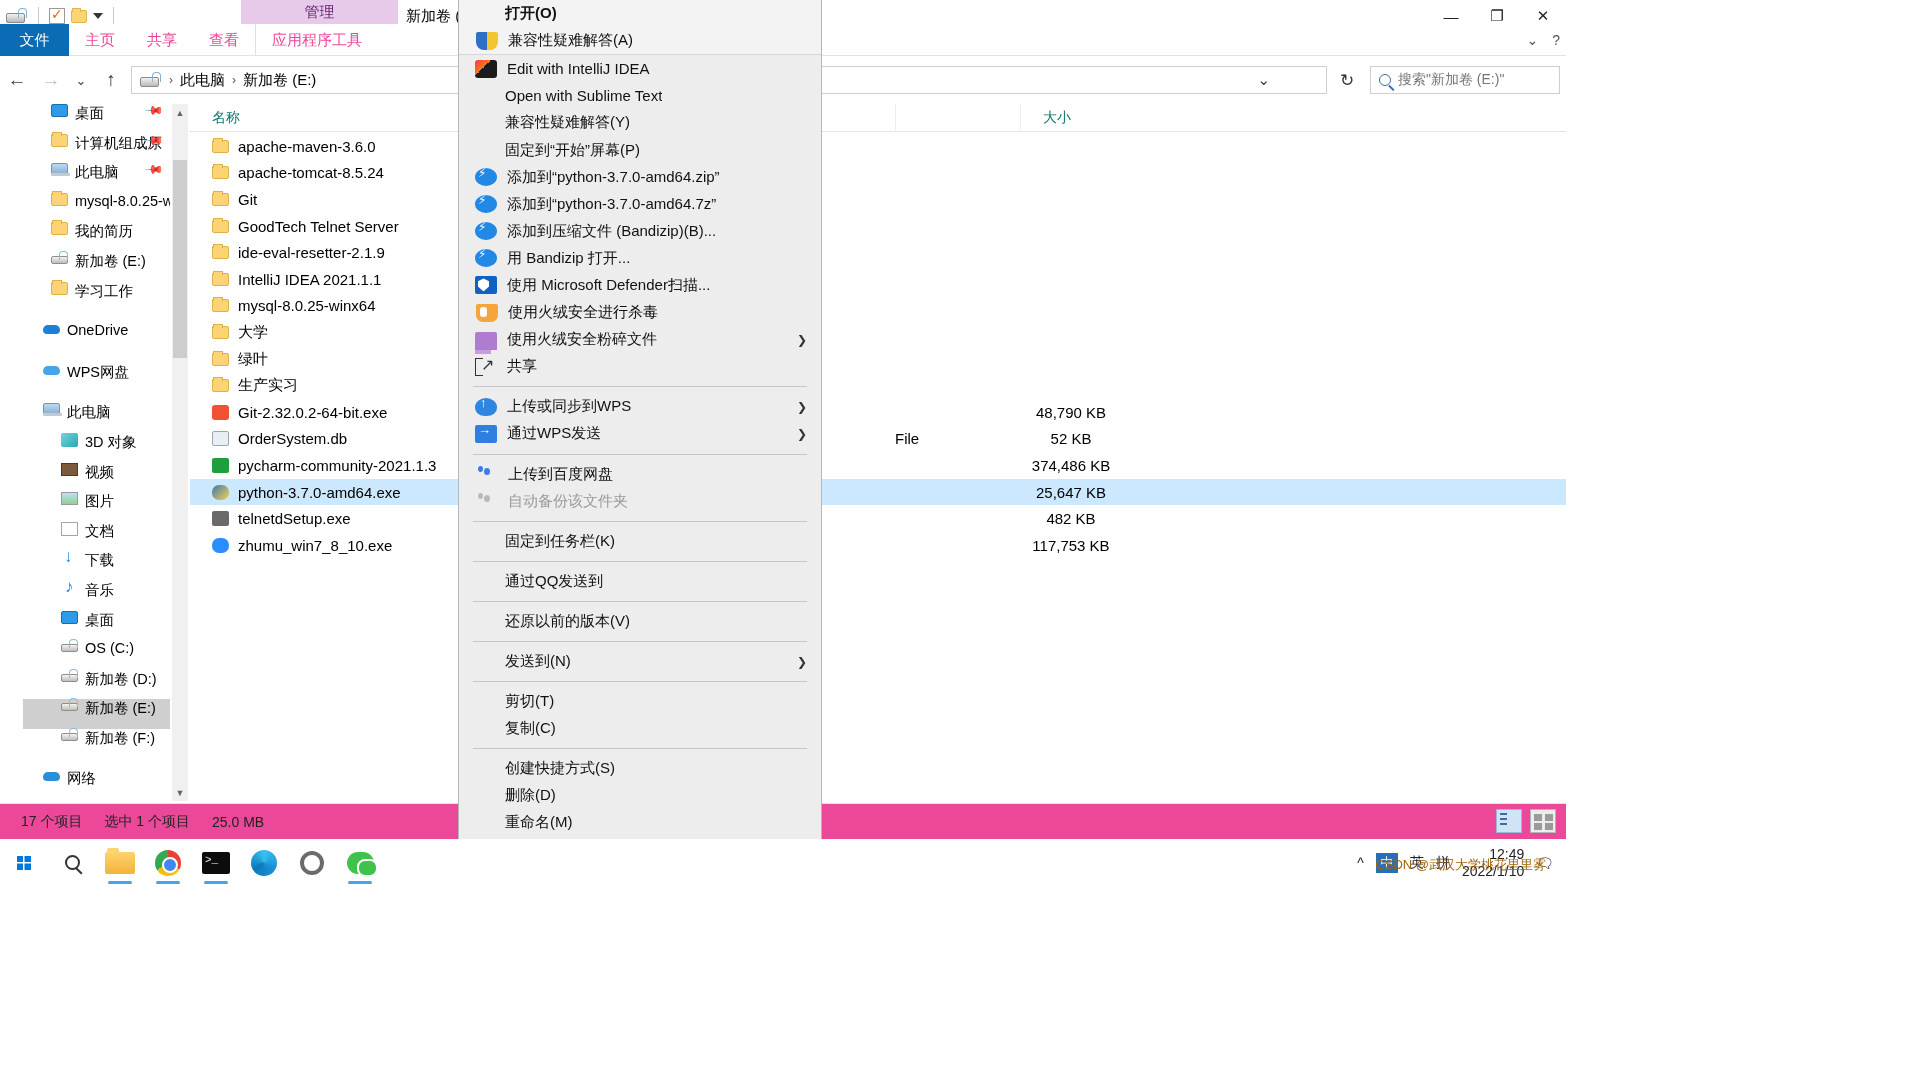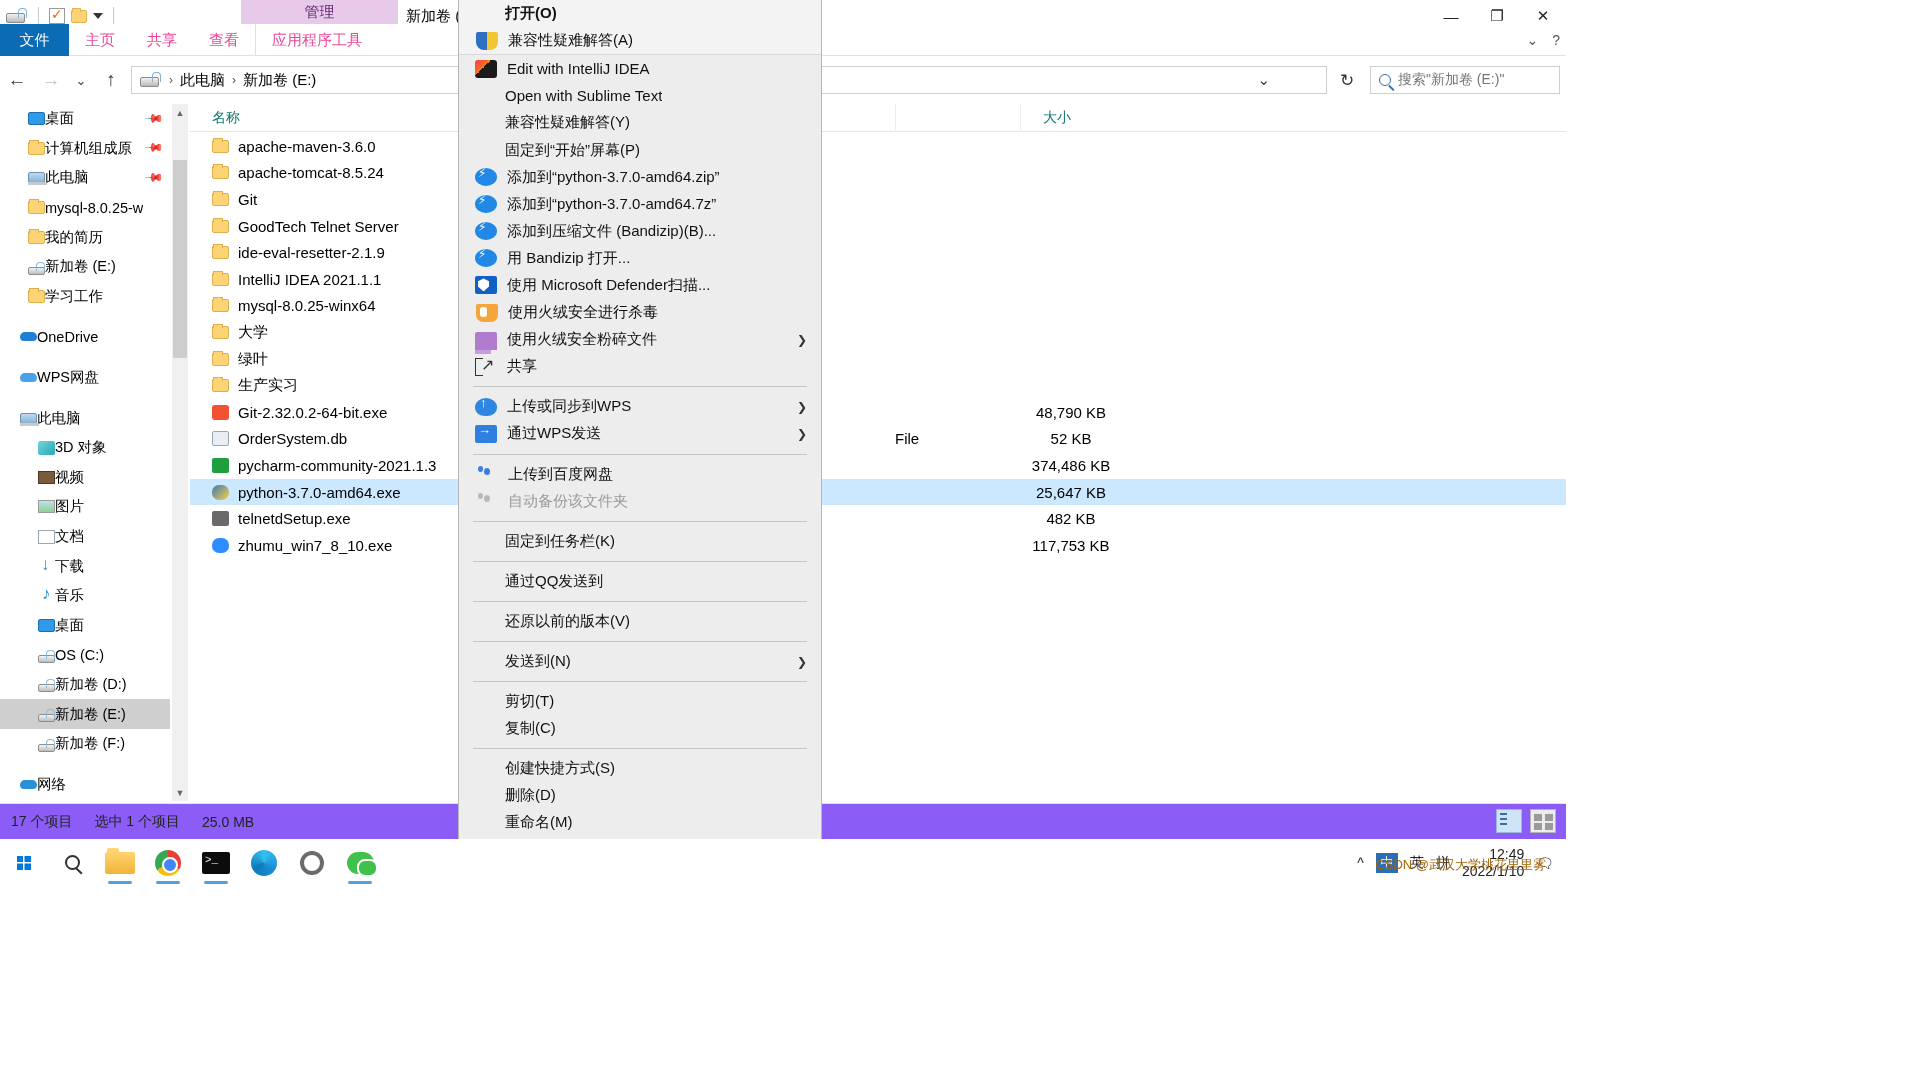--- a/index.html
+++ b/index.html
@@ -97,21 +97,21 @@
     padding-left:8px; gap:7px; font-size:14px; color:#777;
   }
   .mag{ width:12px;height:12px;border:1.6px solid #3a6ea5;border-radius:50%;position:relative;display:inline-block;}
   .mag::after{content:"";position:absolute;right:-5px;bottom:-4px;width:7px;height:1.6px;background:#3a6ea5;transform:rotate(45deg);}
 
   
   .sidebar{
     position:absolute; left:0; top:104px; width:170px; height:697px;
     background:#fff; overflow:hidden; font-size:14.5px;
   }
-  .sb-item{ height:29.6px; display:flex; align-items:center; padding-left:28px; white-space:nowrap; }
+  .sb-item{ height:29.6px; display:flex; gap:7px; padding-left:28px; white-space:nowrap;margin-left:23px; }
   .sb-item.l2{ padding-left:38px; }
   .sb-item.root{ padding-left:20px; }
   .sb-item.sel{ background:#cfcfcf; }
   .sb-lbl{ overflow:hidden; text-overflow:clip; }
   .pin{ position:absolute; right:8px; color:#8a8a8a; font-size:12px; transform:rotate(45deg); }
   .sb-item{ position:relative; }
   .sb-gap{ height:11px; }
 
   .sb-ico{ width:17px;height:15px;flex:0 0 17px; position:relative; }
   .ic-desktop{ background:#2e9ae8; border:1px solid #1b6fae; border-radius:2px; height:13px; }
@@ -172,22 +172,22 @@
   .f-db{ background:#e9eef5;border:1px solid #9aa7b5;height:15px;border-radius:2px;}
   .f-git{ background:#f05133;border-radius:3px;height:15px;}
   .f-py{ background:linear-gradient(135deg,#3b7aab,#f7d253); border-radius:7px; height:15px;}
   .f-pc{ background:#1f9e3e; border-radius:2px; height:15px;}
   .f-zm{ background:#2d8cff; border-radius:7px; height:15px;}
   .f-tel{ background:#6a6a6a; border-radius:2px; height:15px;}
 
   
   .statusbar{
     position:absolute; left:0; top:803px; width:1566px; height:36px;
-    background:#8b5cf6; border-top:1px solid #e3e3e3;
-    display:flex; align-items:center; font-size:14px; color:#222; gap:22px; padding-left:11px;
+    background:#ec4899; border-top:1px solid #e3e3e3;
+    display:flex; align-items:center; font-size:14px; color:#222; gap:22px; padding-left:21px;
   }
   .viewbtns{ position:absolute; right:10px; top:803px; height:36px; display:flex; align-items:center; gap:8px;}
   .vb{ width:26px;height:24px; border:1px solid #9ab8d6; background:#dbeaf8; position:relative;}
   .vb.active{ background:#cfe4f7; }
   .vb i{position:absolute;left:3px;top:3px;width:7px;height:2px;background:#3a6ea5;}
   .vb i:nth-child(2){top:8px;} .vb i:nth-child(3){top:13px;}
   .vb2{ width:26px;height:24px;border:1px solid #b5b5b5;background:#ececec;position:relative;}
   .vb2 i{position:absolute;left:3px;top:4px;width:8px;height:7px;background:#9a9a9a;}
   .vb2 i:nth-child(2){left:14px;} .vb2 i:nth-child(3){top:13px;} .vb2 i:nth-child(4){left:14px;top:13px;}
 

